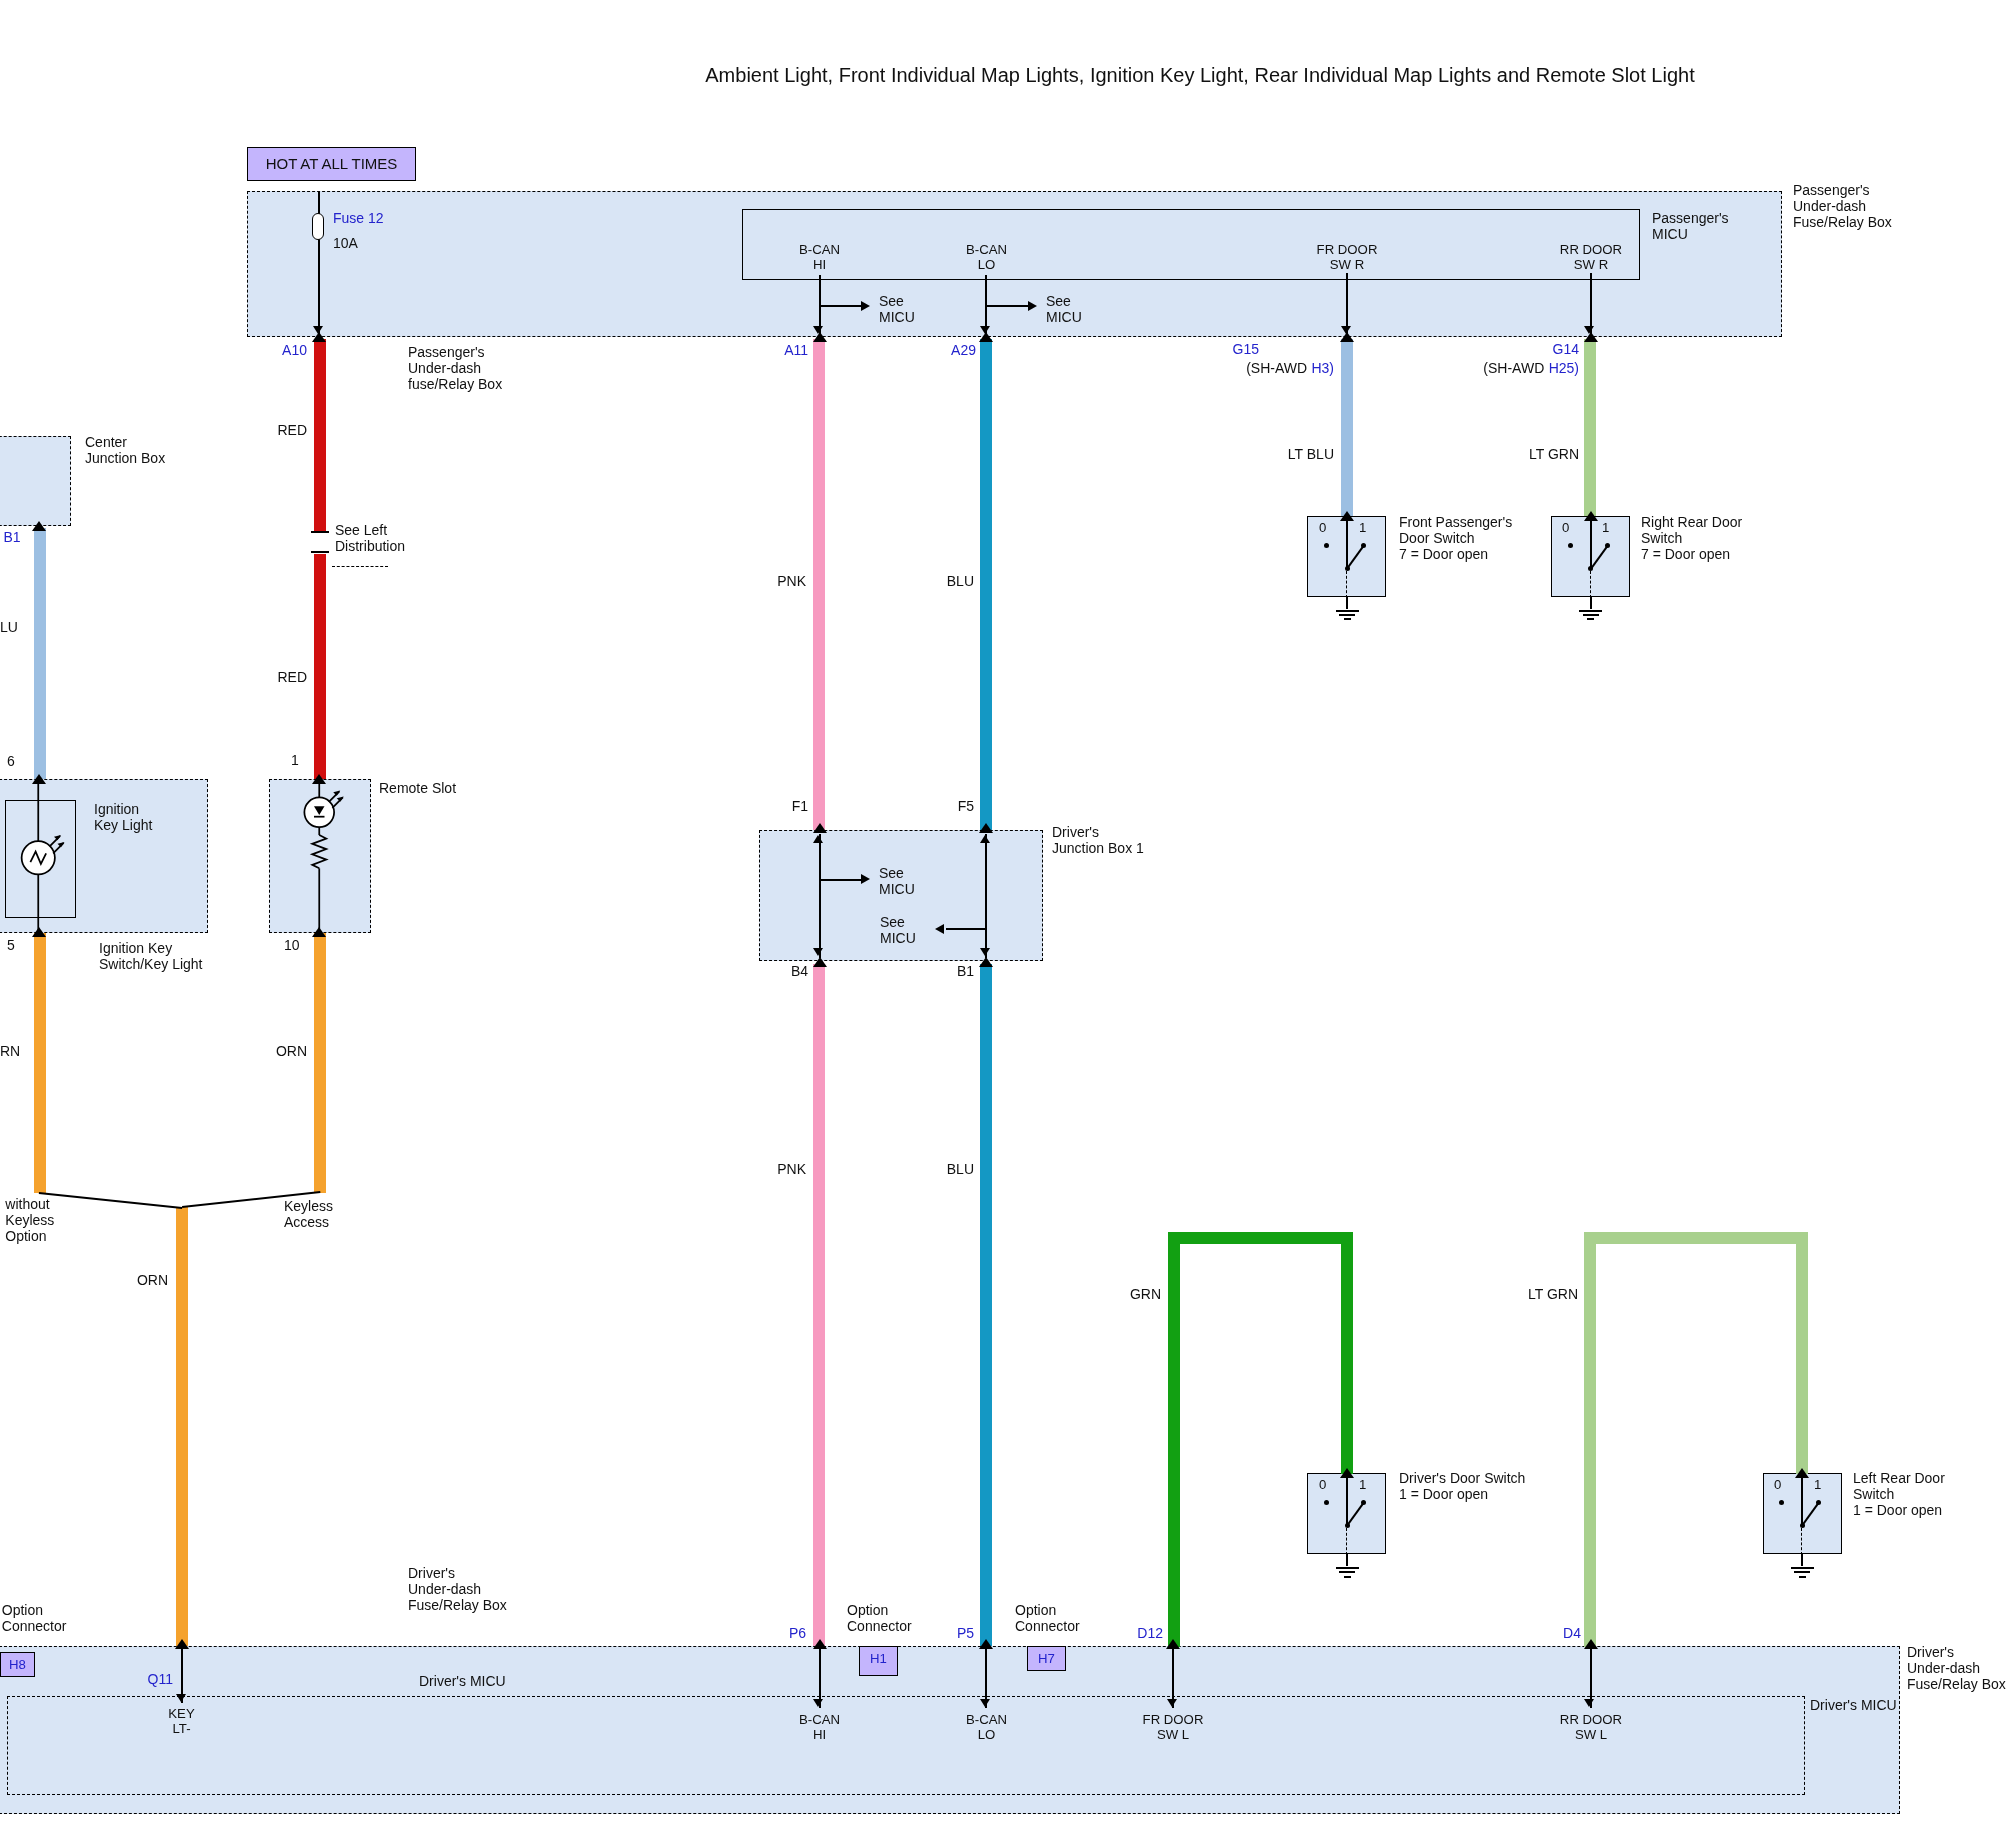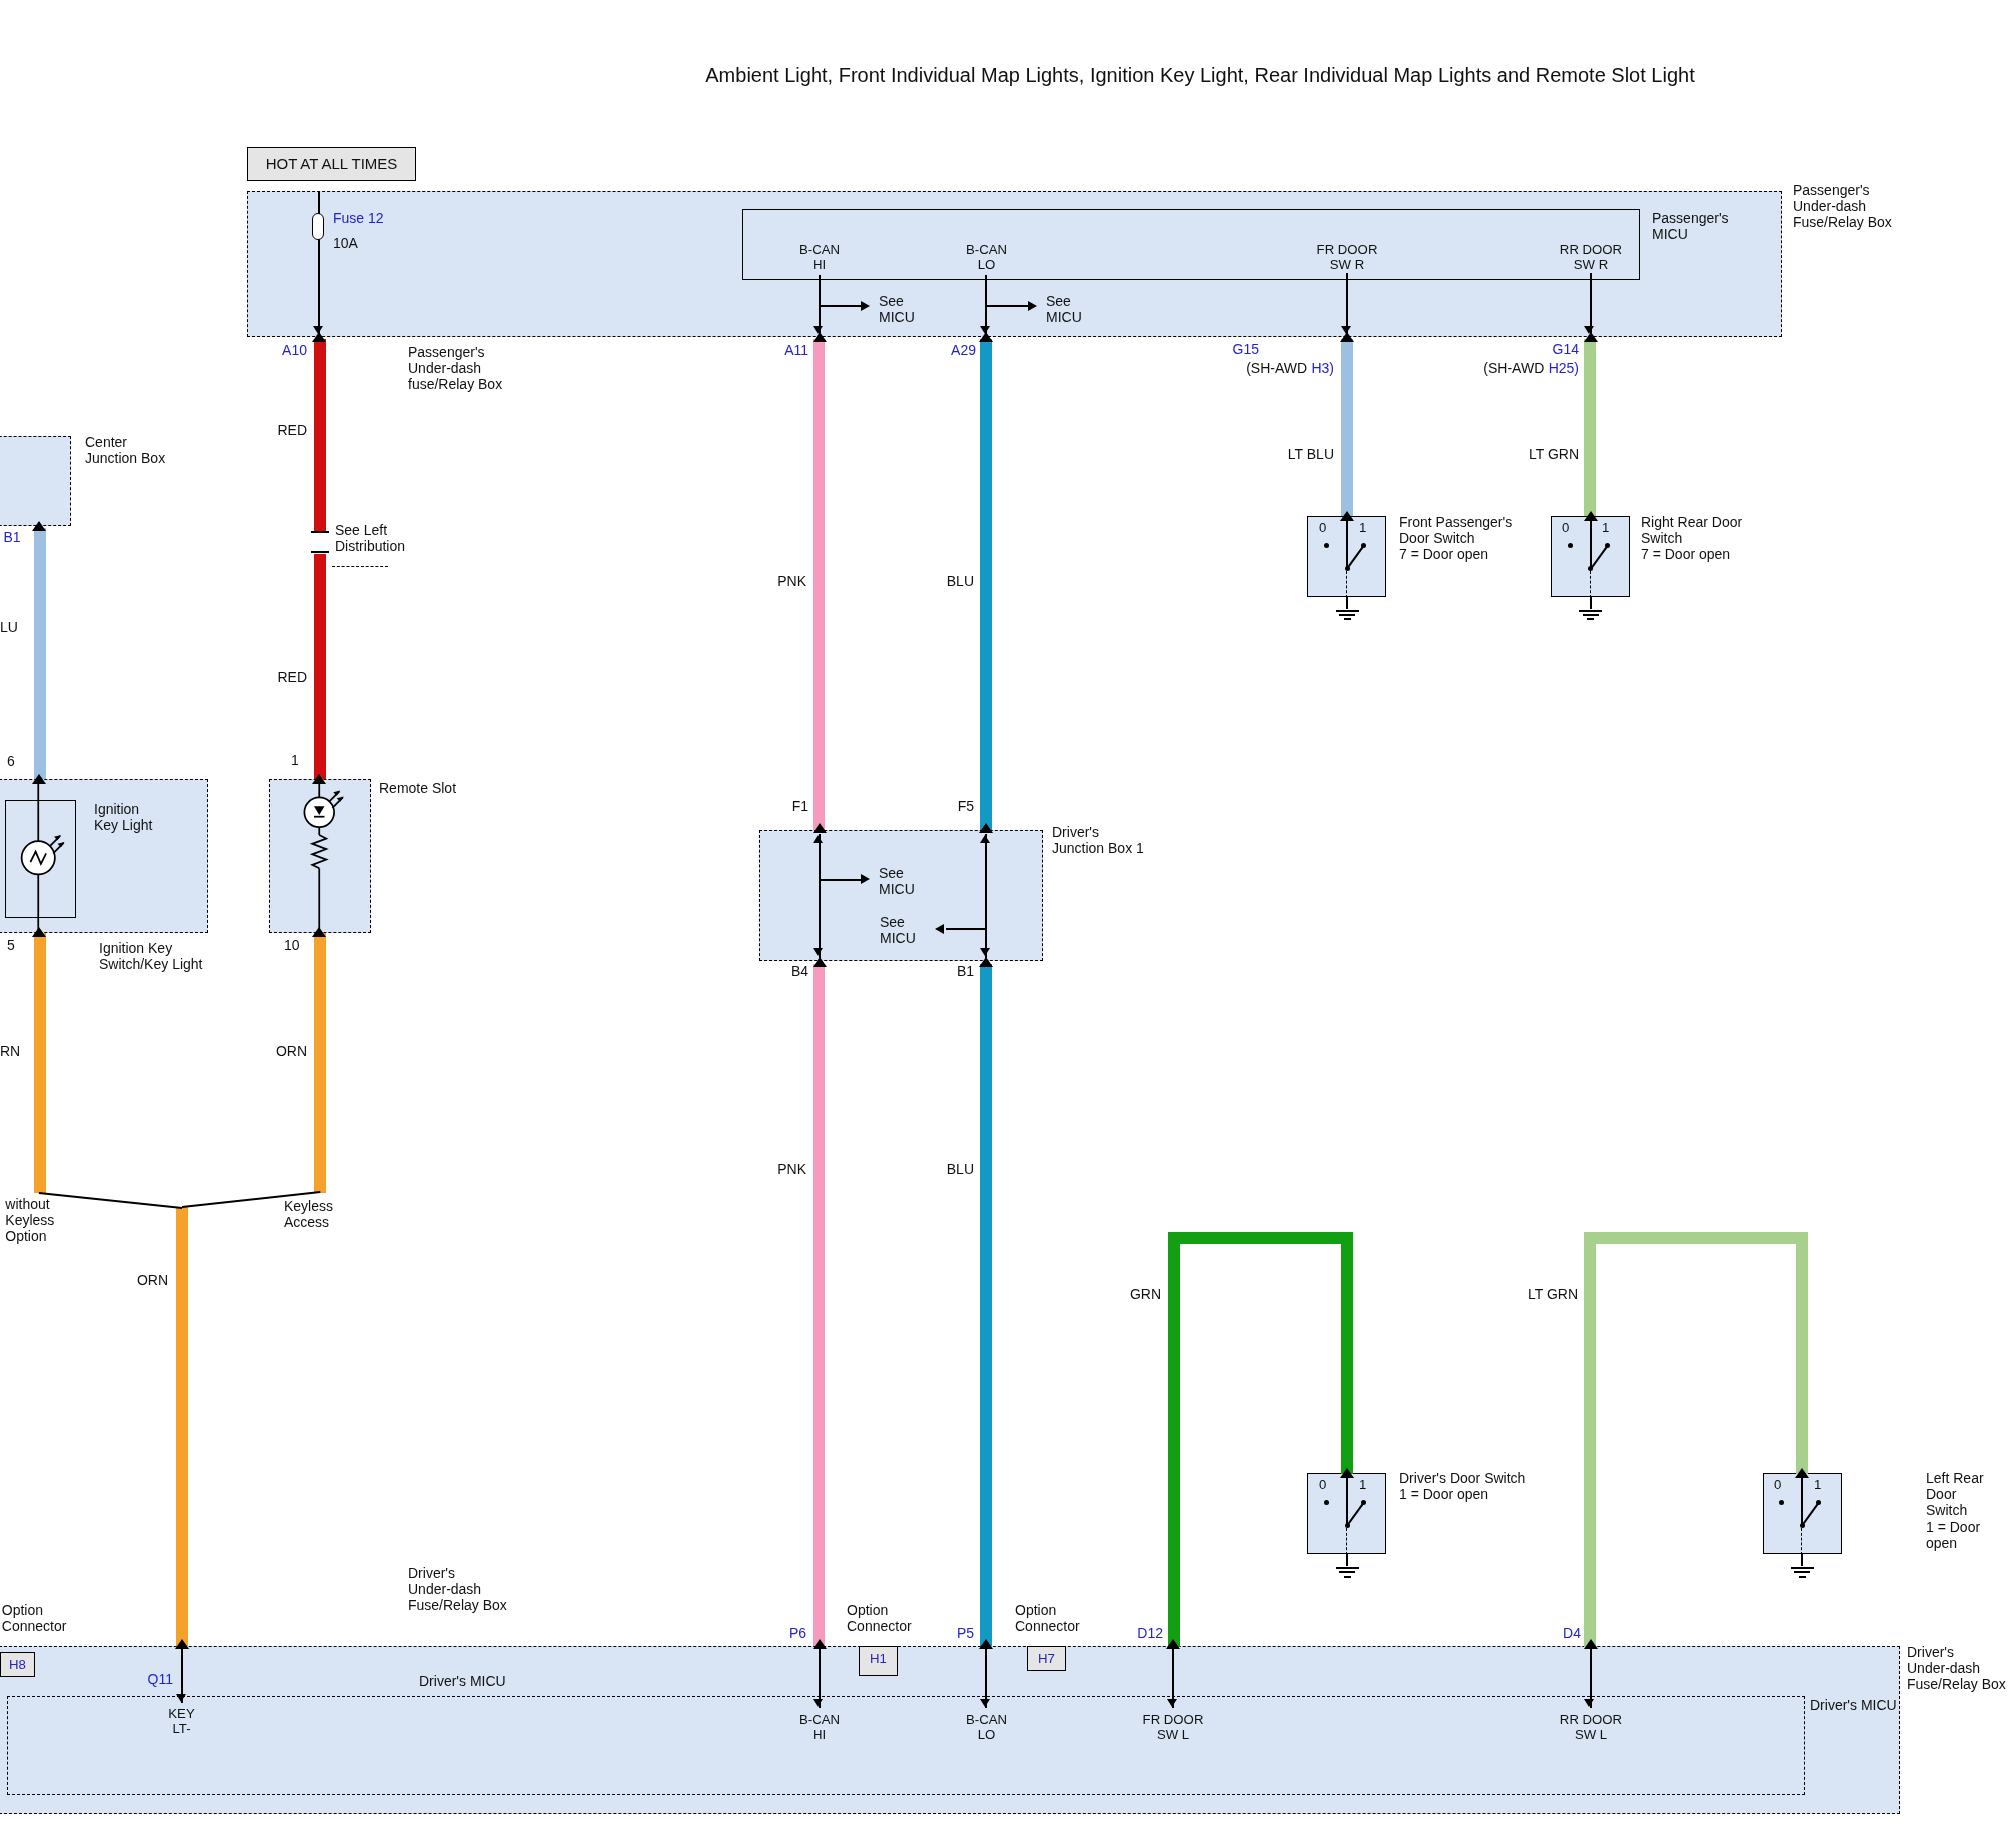--- a/index.html
+++ b/index.html
@@ -9,21 +9,21 @@
 #canvas div,#canvas svg{position:absolute}
 .lbl{font-size:14px;line-height:1.16;white-space:pre-line}
 .sm{font-size:13.2px;line-height:1.14}
 .blue{color:var(--blue,#2323cc)}
 .ctr{text-align:center}
 .rt{text-align:right}
 .title{font-size:20px}
 .box{border:1.8px solid #000}
 .dash{border:1.8px dashed #000}
 .fill{background:var(--fill,#d9e5f5)}
-.white{background:#e5e5e5}
+.white{background:#c4b5fd}
 .wire{width:11.5px}
 .hwire{height:11.5px}
 .tv{width:1.8px;background:#000}
 .th{height:1.8px;background:#000}
 .dv{width:0;border-left:1.8px dashed #000}
 .dh{height:0;border-top:1.8px dashed #000}
 .caret{width:0;height:0;border-left:7px solid transparent;border-right:7px solid transparent;border-bottom:10.6px solid #000}
 .ad{width:0;height:0;border-left:5.3px solid transparent;border-right:5.3px solid transparent;border-top:8.8px solid #000}
 .au{width:0;height:0;border-left:5.3px solid transparent;border-right:5.3px solid transparent;border-bottom:8.8px solid #000}
 .ar{width:0;height:0;border-top:5.3px solid transparent;border-bottom:5.3px solid transparent;border-left:9.7px solid #000}
@@ -305,21 +305,21 @@
   <div class="lbl" style="left:880px;top:914px">See
 MICU</div>
   <div class="lbl rt" style="left:755px;top:963px;width:53px">B4</div>
   <div class="lbl rt" style="left:921px;top:963px;width:53px">B1</div>
   <div class="lbl rt" style="left:753px;top:1161px;width:53px">PNK</div>
   <div class="lbl rt" style="left:921px;top:1161px;width:53px">BLU</div>
   <div class="lbl rt" style="left:1106px;top:1286px;width:55px">GRN</div>
   <div class="lbl rt" style="left:1484px;top:1286px;width:94px">LT GRN</div>
   <div class="lbl" style="left:1399px;top:1470px">Driver's Door Switch
 1 = Door open</div>
-  <div class="lbl" style="left:1926px;top:1470px">Left Rear Door
+  <div class="lbl" style="left:1853px;top:1470px">Left Rear Door
 Switch
 1 = Door open</div>
   <div class="lbl" style="left:408px;top:1565px">Driver's
 Under-dash
 Fuse/Relay Box</div>
   <div class="lbl" style="left:1.8px;top:1602px">Option
 Connector</div>
   <div class="lbl" style="left:847px;top:1602px">Option
 Connector</div>
   <div class="lbl" style="left:1015px;top:1602px">Option

